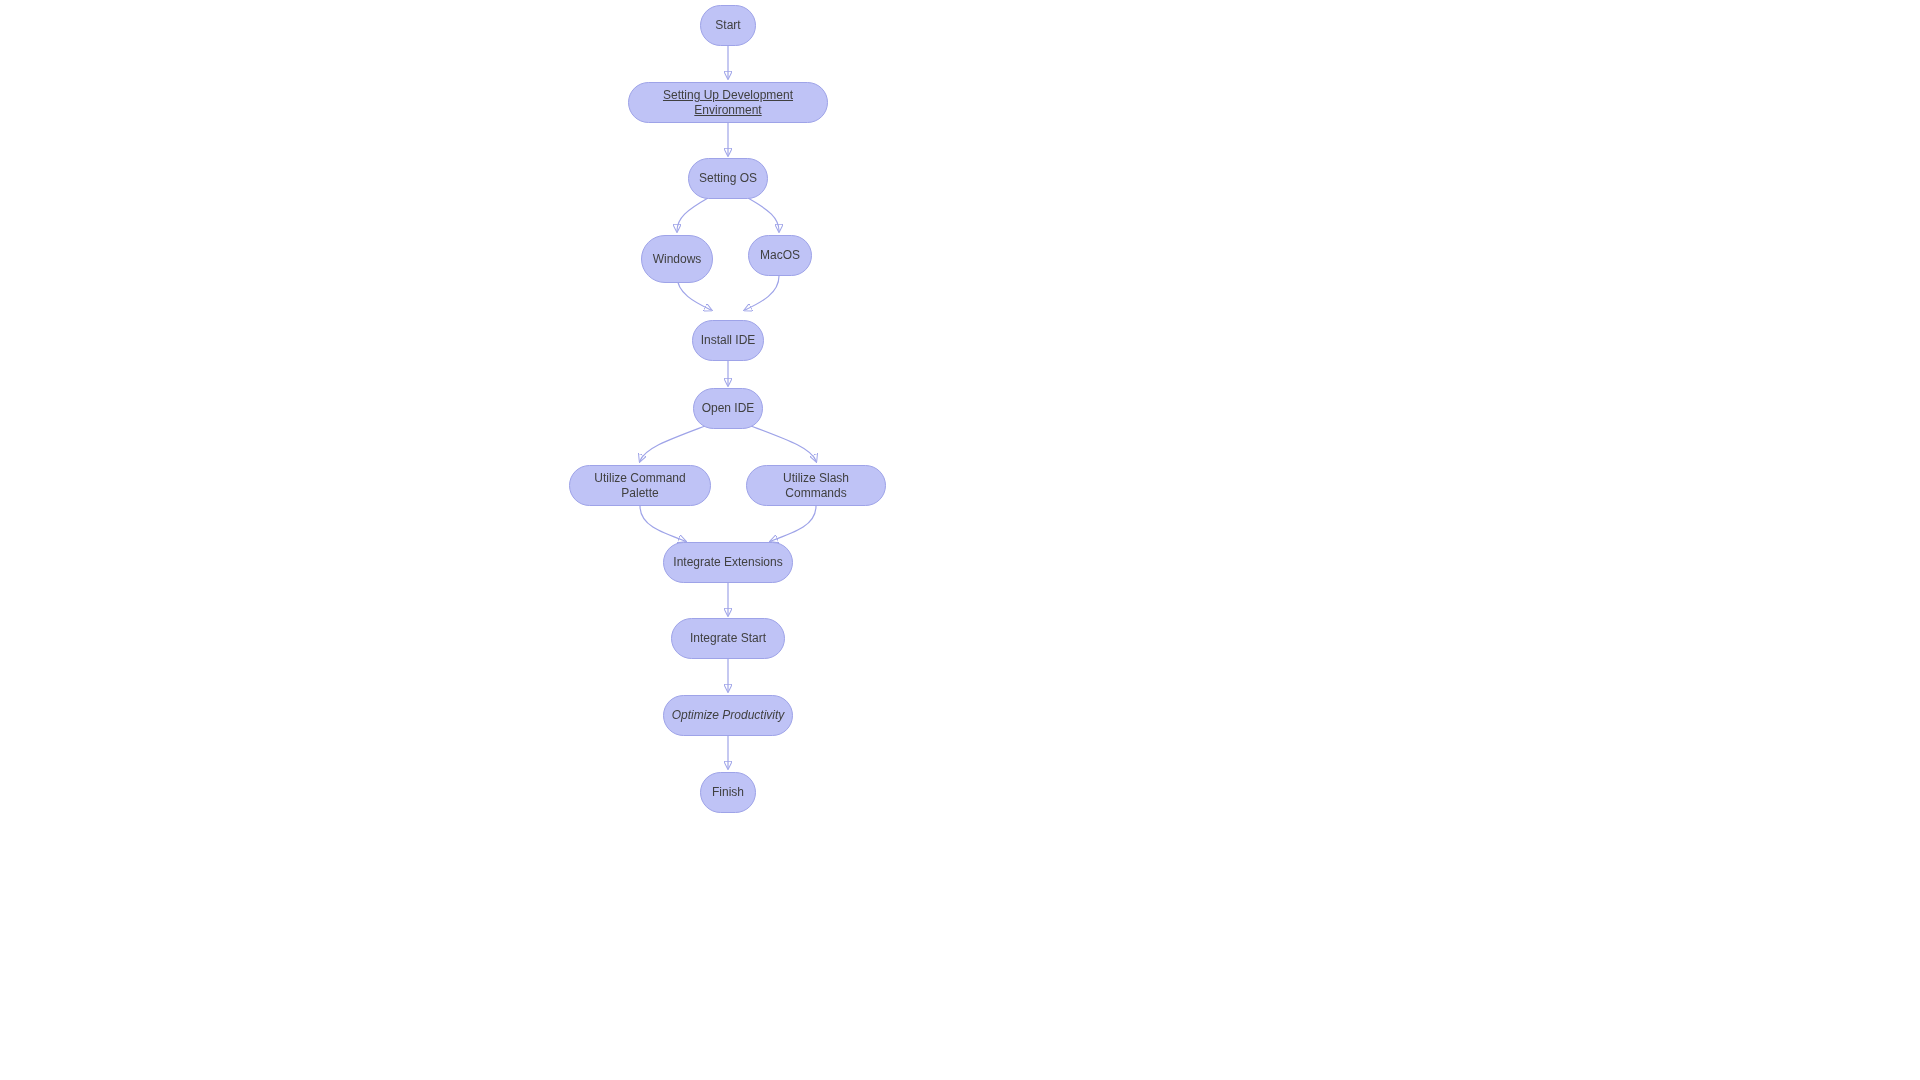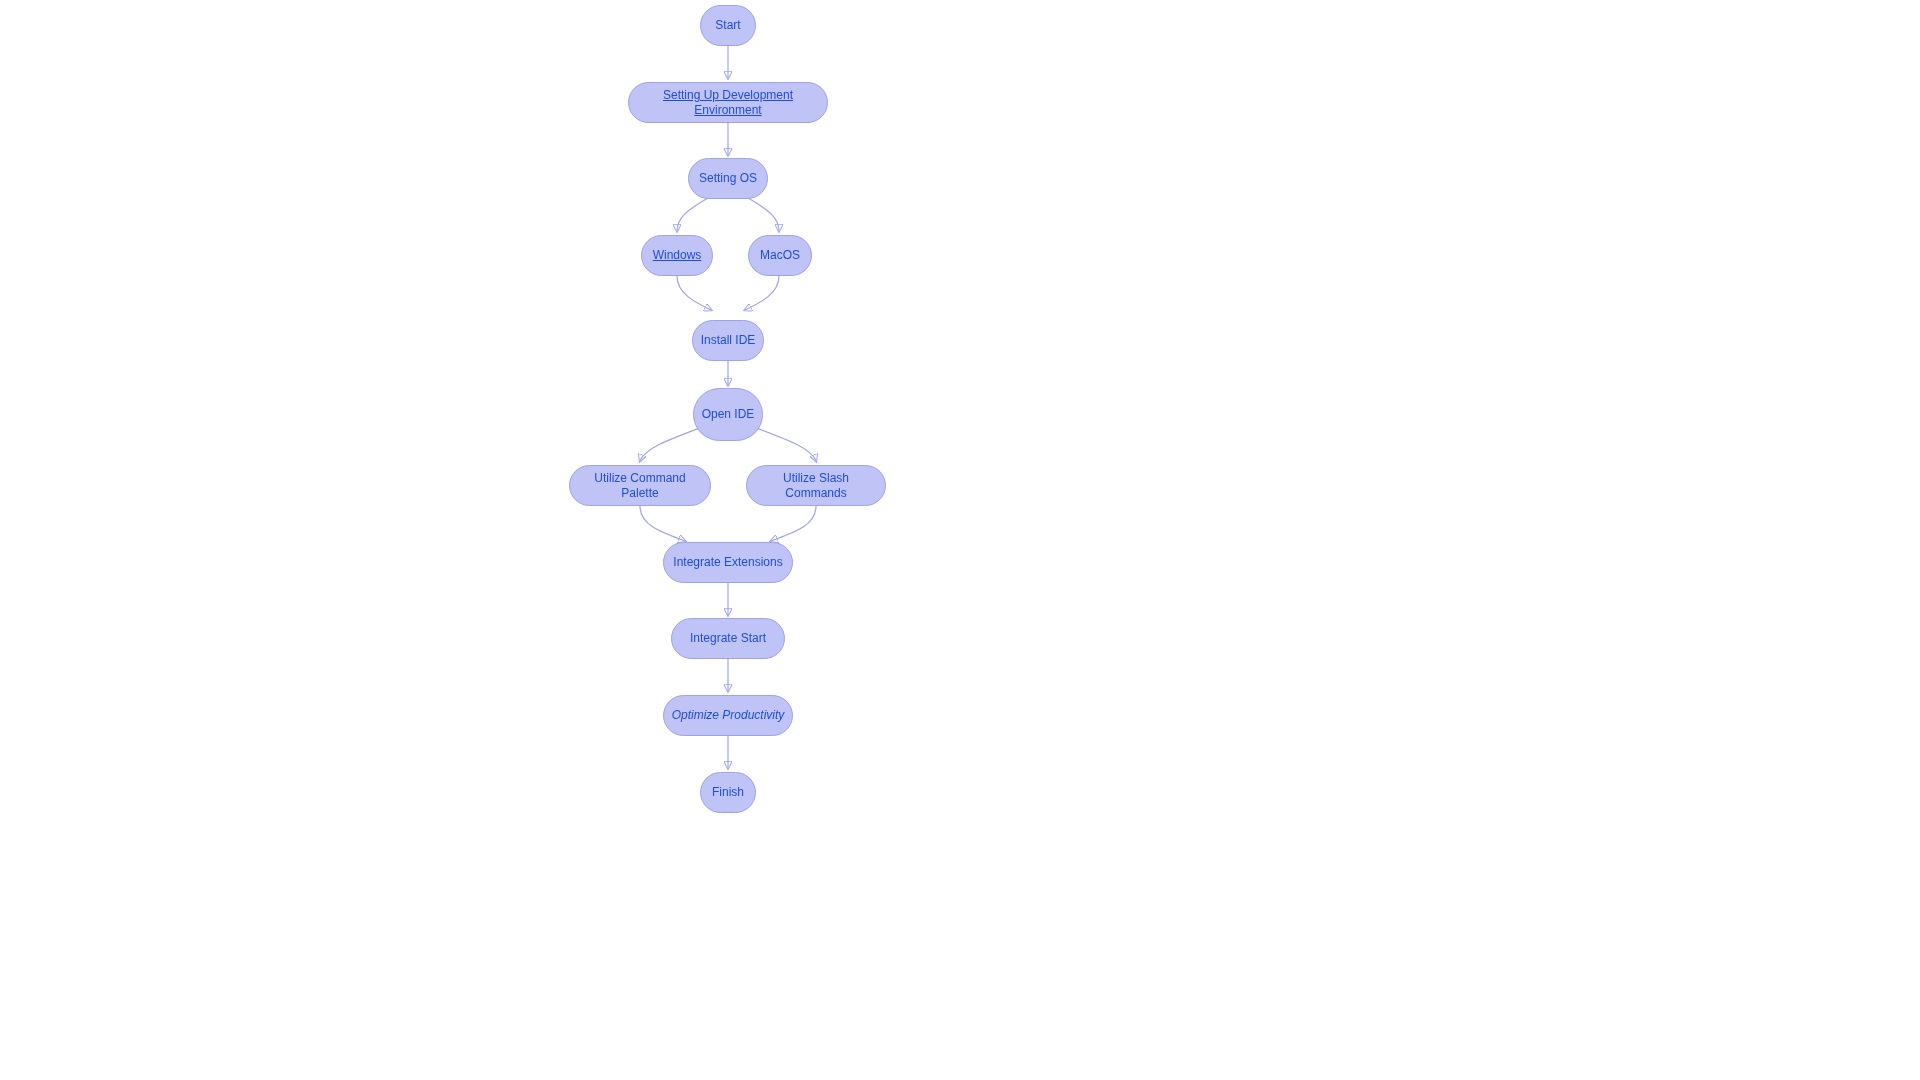--- a/index.html
+++ b/index.html
@@ -17,21 +17,21 @@
     height: 1080px;
   }
   .node {
     position: absolute;
     background: #bfc3f6;
     border: 1px solid #9ea3e8;
     border-radius: 999px;
     display: flex;
     align-items: center;
     justify-content: center;
-    color: #1d4ed8;
+    color: #404040;
     font-size: 12px;
     text-align: center;
     box-sizing: border-box;
   }
   .node-label {
     padding: 0 4px;
     line-height: 1.2;
   }
   svg.edges {
     position: absolute;
@@ -93,33 +93,33 @@
   </div>
 
   <div class="node" style="left:628px; top:82px; width:200px; height:41px;text-decoration:underline;">
     <span class="node-label">Setting Up Development Environment</span>
   </div>
 
   <div class="node" style="left:688px; top:158px; width:80px; height:41px;">
     <span class="node-label">Setting OS</span>
   </div>
 
-  <div class="node" style="left:641px; top:235px; width:72px; height:41px;text-decoration:underline;">
+  <div class="node" style="left:641px; top:235px; width:72px; height:48px;">
     <span class="node-label">Windows</span>
   </div>
 
   <div class="node" style="left:748px; top:235px; width:64px; height:41px;">
     <span class="node-label">MacOS</span>
   </div>
 
   <div class="node" style="left:692px; top:312px; width:72px; height:41px;margin-top:8px;">
     <span class="node-label">Install IDE</span>
   </div>
 
-  <div class="node" style="left:693px; top:388px; width:70px; height:53px;">
+  <div class="node" style="left:693px; top:388px; width:70px; height:41px;">
     <span class="node-label">Open IDE</span>
   </div>
 
   <div class="node" style="left:569px; top:465px; width:142px; height:41px;">
     <span class="node-label">Utilize Command Palette</span>
   </div>
 
   <div class="node" style="left:746px; top:465px; width:140px; height:41px;">
     <span class="node-label">Utilize Slash Commands</span>
   </div>

